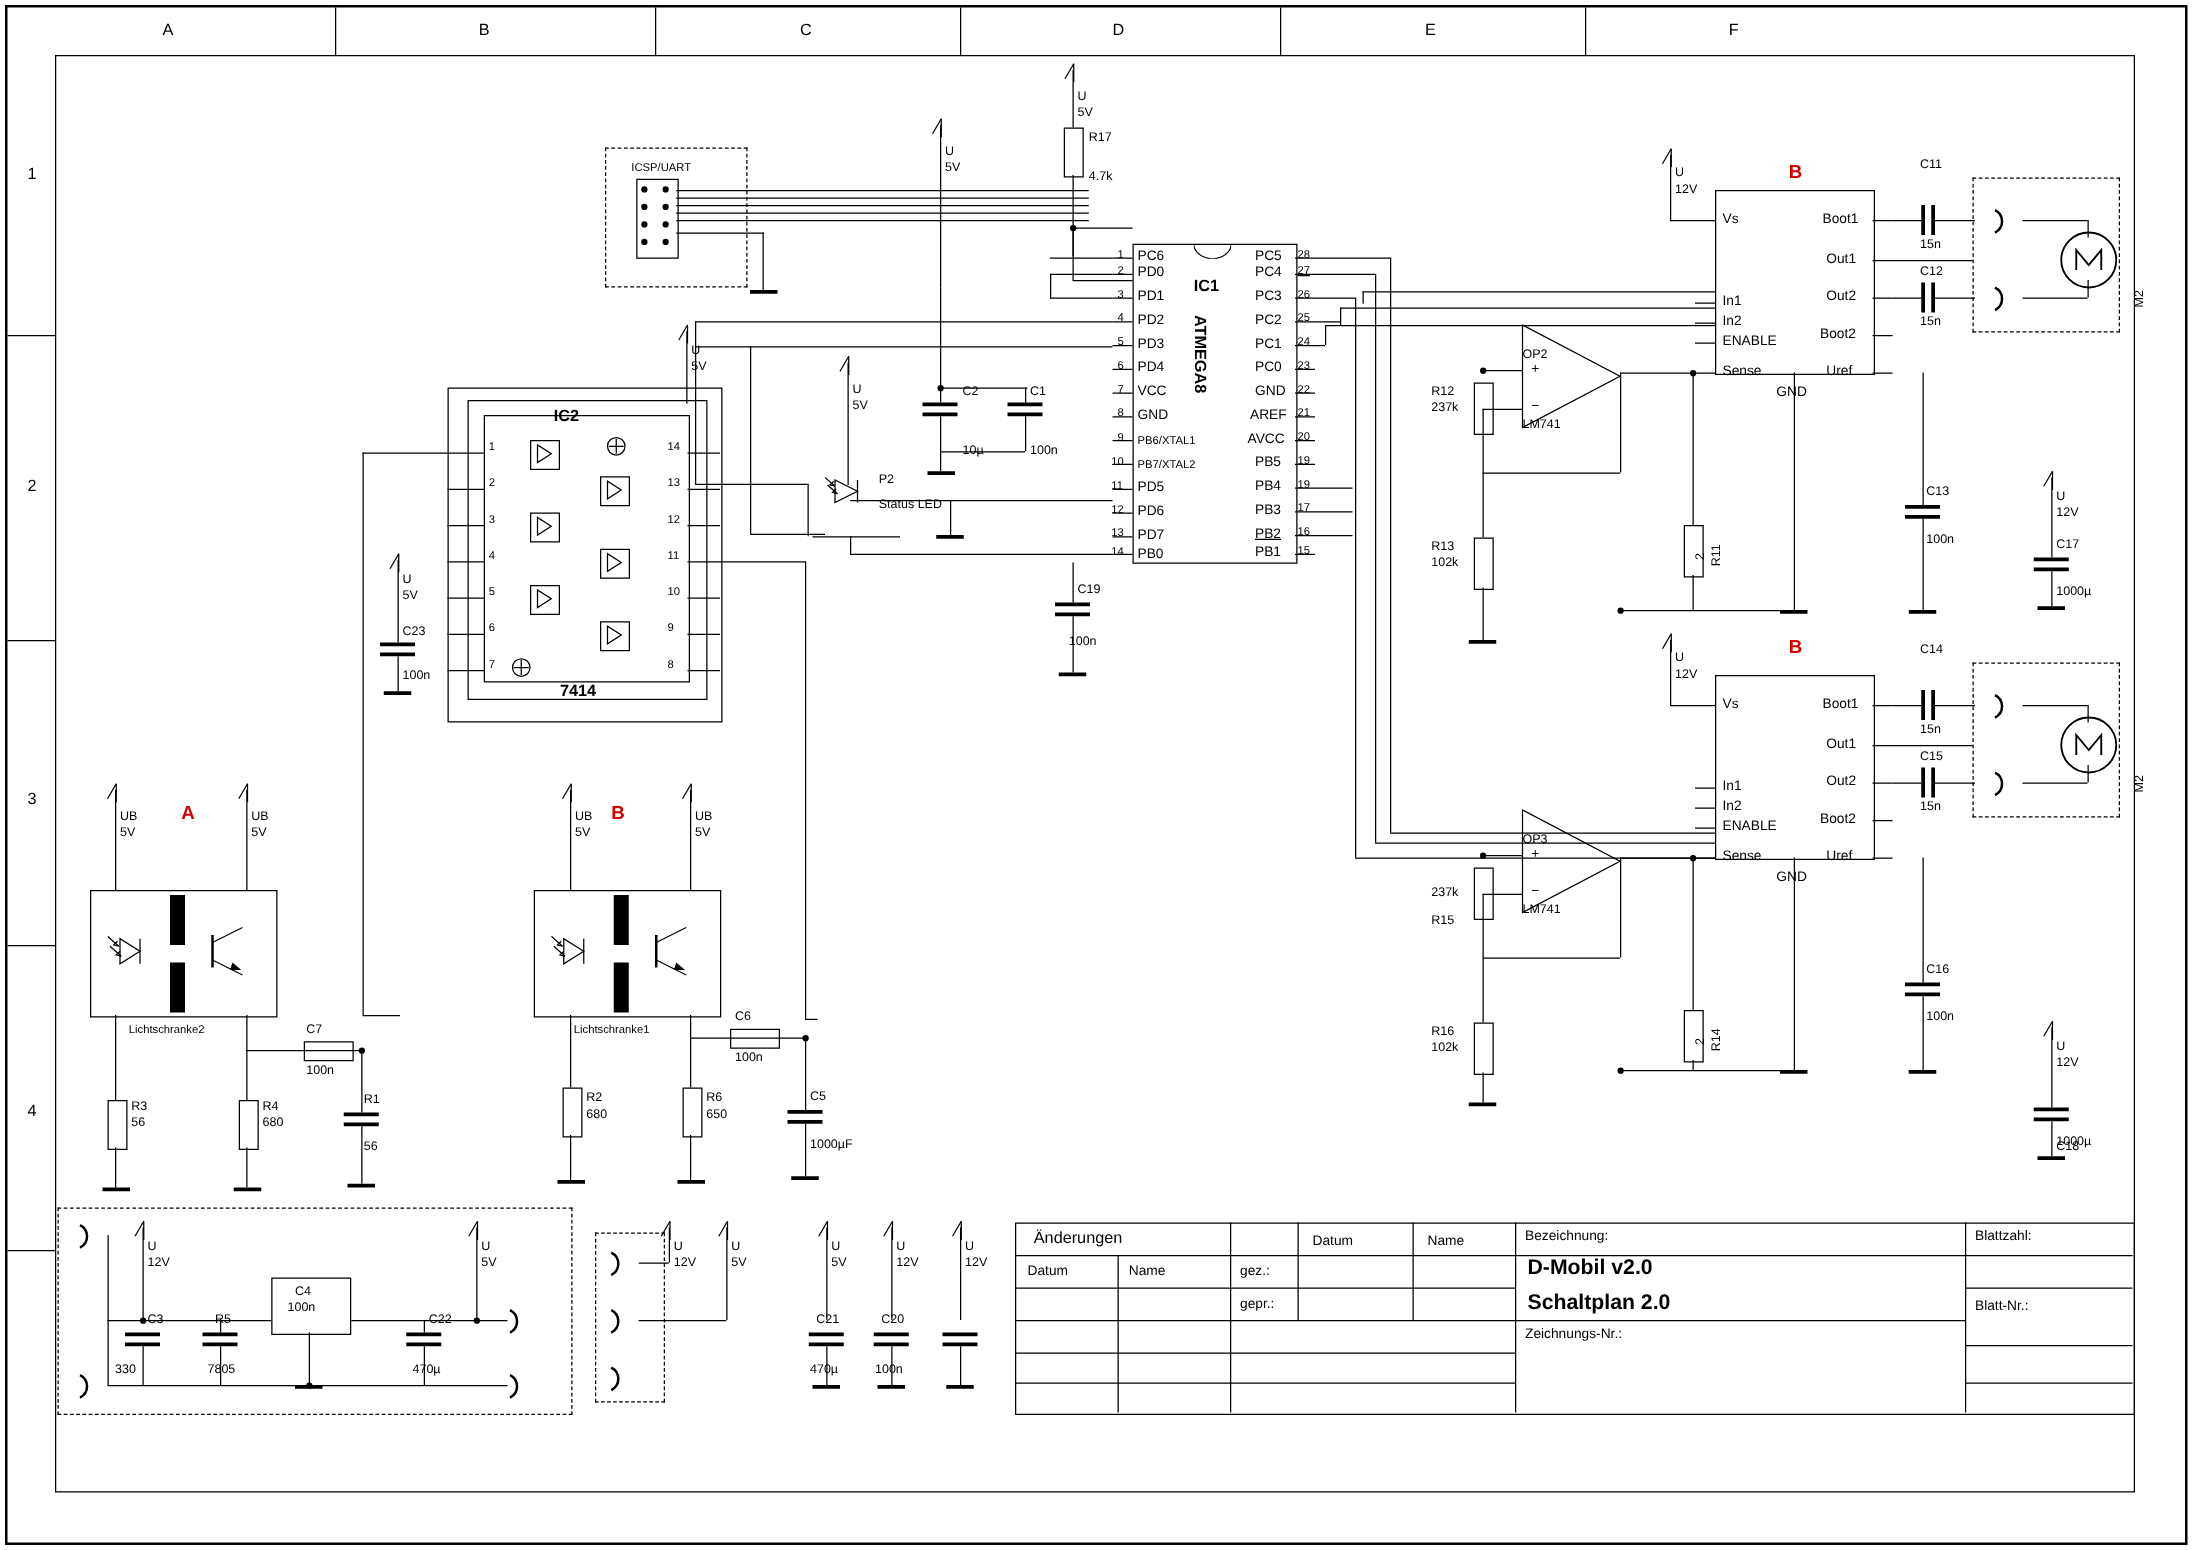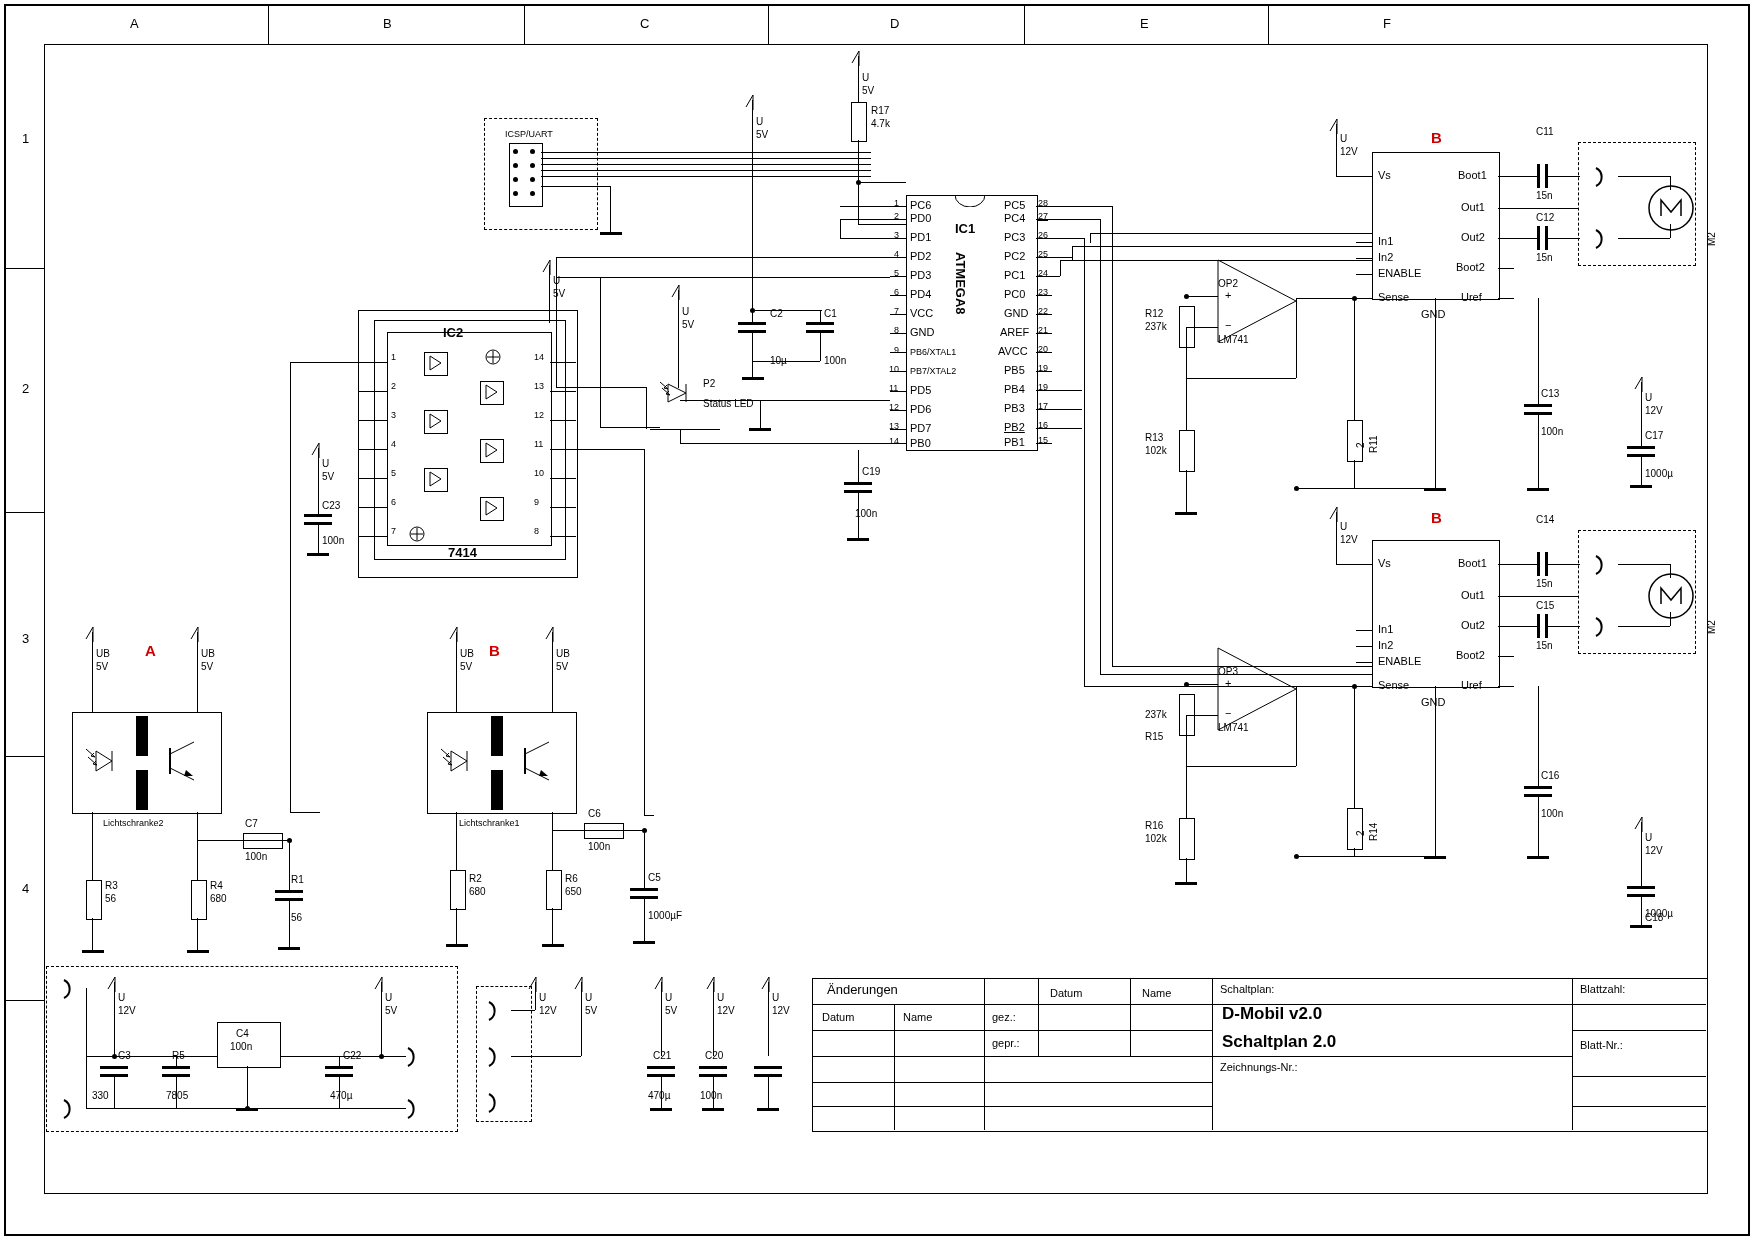--- a/index.html
+++ b/index.html
@@ -80,21 +80,21 @@
 
   <div class="wire v" style="left:858px;top:56px;height:46px;"></div>
   <svg class="abs" style="left:850px;top:50px;" width="18" height="16">
       <polyline points="9,1 2,13" stroke="#000" fill="none"></polyline>
       <polyline points="9,1 9,16" stroke="#000" fill="none"></polyline>
     </svg>
   <div class="lbl sm" style="left:862px;top:72px;">U</div>
   <div class="lbl sm" style="left:862px;top:85px;">5V</div>
   <div class="box" style="left:851px;top:102px;width:14px;height:38px;"></div>
   <div class="lbl sm" style="left:871px;top:105px;">R17</div>
-  <div class="lbl sm" style="left:871px;top:118px;">4.7k</div>
+  <div class="lbl sm" style="left:871px;top:136px;">4.7k</div>
   <div class="wire v" style="left:858px;top:140px;height:65px;"></div>
   <div class="wire h" style="left:858px;top:182px;width:48px;"></div>
   <div class="dot" style="left:856px;top:180px;"></div>
   <div class="wire v" style="left:858px;top:182px;height:42px;"></div>
   <div class="wire h" style="left:858px;top:224px;width:48px;"></div>
 
   <div class="wire v" style="left:752px;top:100px;height:130px;"></div>
   <svg class="abs" style="left:744px;top:94px;" width="18" height="16">
       <polyline points="9,1 2,13" stroke="#000" fill="none"></polyline>
       <polyline points="9,1 9,16" stroke="#000" fill="none"></polyline>
@@ -907,20 +907,20 @@
   <div class="wire h" style="left:1572px;top:1076px;width:134px;"></div>
   <div class="wire h" style="left:1572px;top:1106px;width:134px;"></div>
 
   <div class="lbl md" style="left:827px;top:984px;">Änderungen</div>
   <div class="lbl" style="left:1050px;top:988px;">Datum</div>
   <div class="lbl" style="left:1142px;top:988px;">Name</div>
   <div class="lbl" style="left:822px;top:1012px;">Datum</div>
   <div class="lbl" style="left:903px;top:1012px;">Name</div>
   <div class="lbl" style="left:992px;top:1012px;">gez.:</div>
   <div class="lbl" style="left:992px;top:1038px;">gepr.:</div>
-  <div class="lbl" style="left:1220px;top:984px;">Schaltplan:</div>
+  <div class="lbl" style="left:1220px;top:984px;">Bezeichnung:</div>
   <div class="lbl big" style="left:1222px;top:1008px;">D-Mobil v2.0</div>
   <div class="lbl big" style="left:1222px;top:1036px;">Schaltplan 2.0</div>
   <div class="lbl" style="left:1220px;top:1062px;">Zeichnungs-Nr.:</div>
   <div class="lbl" style="left:1580px;top:984px;">Blattzahl:</div>
   <div class="lbl" style="left:1580px;top:1040px;">Blatt-Nr.:</div>
 
 </div>
 
 </body></html>

